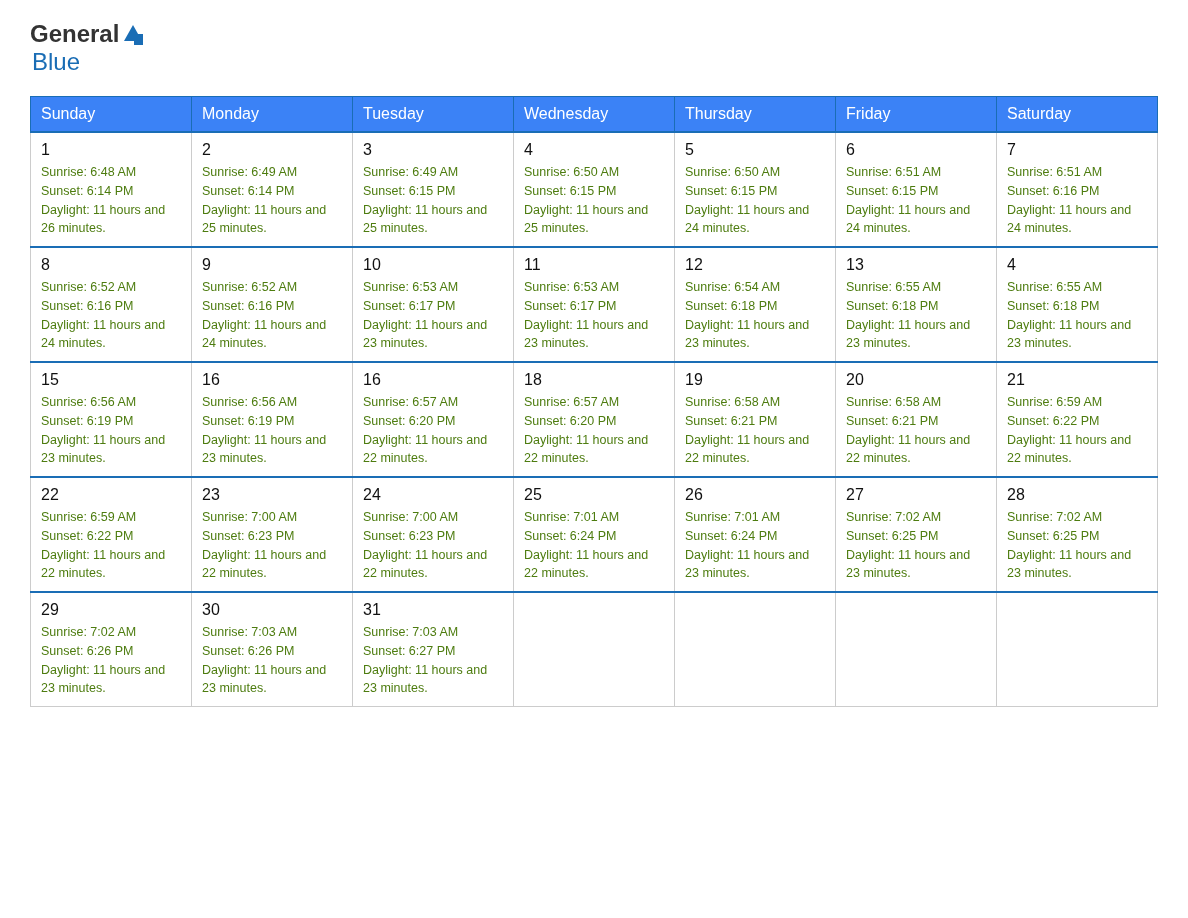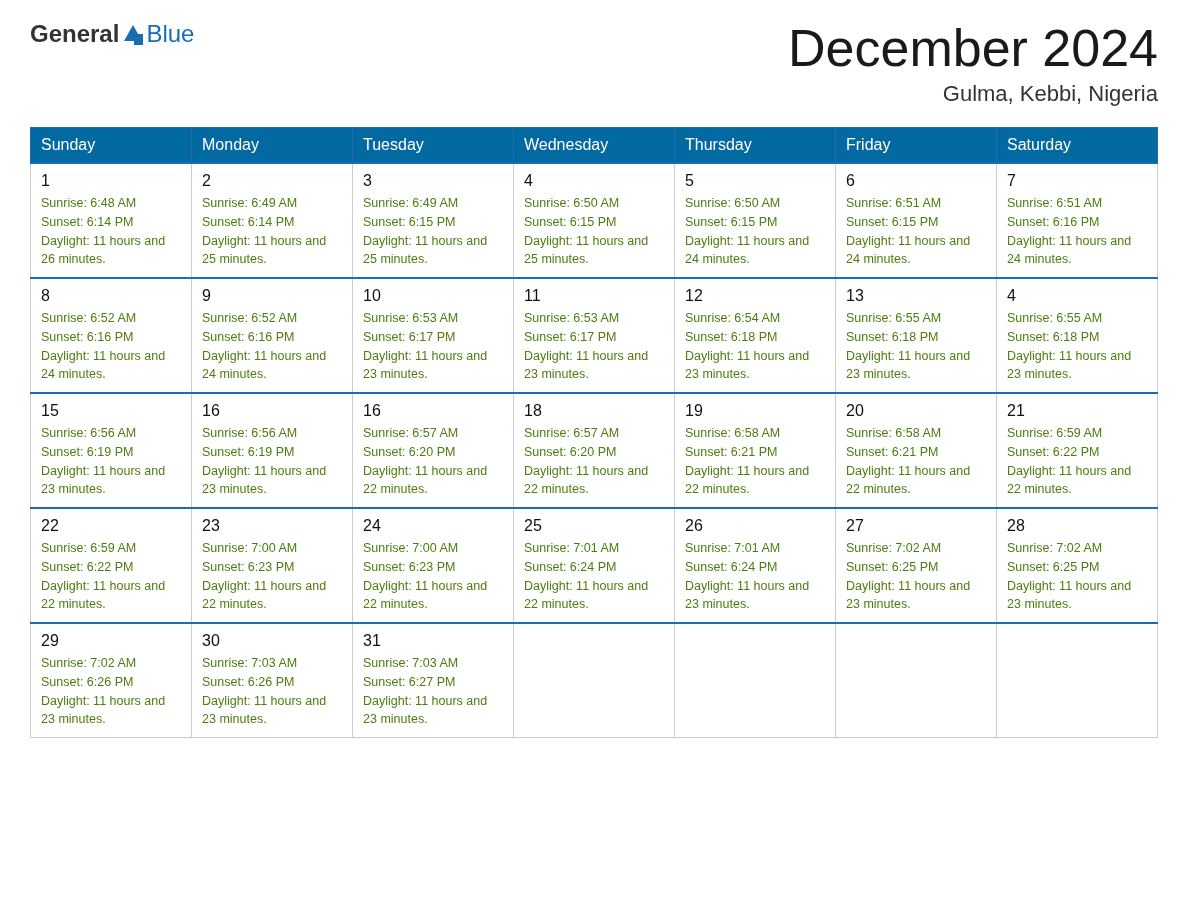--- a/index.html
+++ b/index.html
@@ -35,21 +35,21 @@
       margin-top: 4px;
     }
 
     .calendar-table {
       width: 100%;
       border-collapse: collapse;
       table-layout: fixed;
     }
 
     .calendar-table thead tr th {
-      background-color: #0369a1;
+      background-color: #3b82f6;
       color: #fff;
       font-size: 16px;
       font-weight: normal;
       padding: 8px 10px;
       text-align: left;
       border: 1px solid #1a6db5;
     }
 
     .calendar-table tbody tr td {
       vertical-align: top;
@@ -75,21 +75,21 @@
       color: #4d7c0f;
     }
 
     .empty-cell {
       background: #fff;
       border-top: 2px solid #1a6db5;
     }
 
     .logo-container {
       display: flex;
-      flex-direction: row;
+      flex-direction: column;
       align-items: flex-start;
     }
 
     .logo-row1 {
       display: flex;
       align-items: center;
     }
   </style>
 </head>
 <body>
@@ -100,24 +100,20 @@
       <span style="font-size:24px;font-weight:bold;color:#333;">General</span>
       <span style="display:inline-flex;align-items:center;margin-left:3px;">
         <svg width="22" height="22" viewBox="0 0 22 22">
           <polygon points="11,2 20,18 2,18" fill="#1a6db5"></polygon>
           <polygon points="13,11 22,11 22,22 13,22" fill="#1a6db5" transform="translate(-1,0)"></polygon>
         </svg>
       </span>
     </div>
     <span style="font-size:24px;font-weight:normal;color:#1a6db5;margin-left:2px;">Blue</span>
   </div>
-  <div class="title-section">
-    <div class="month-title">December 2024</div>
-    <div class="location">Gulma, Kebbi, Nigeria</div>
-  </div>
 </div>
 
 <table class="calendar-table">
   <thead>
     <tr>
     <th>Sunday</th>
         <th>Monday</th>
         <th>Tuesday</th>
         <th>Wednesday</th>
         <th>Thursday</th>

